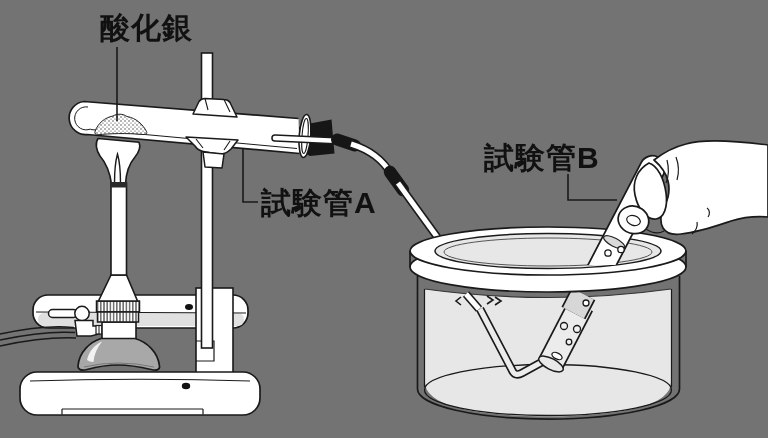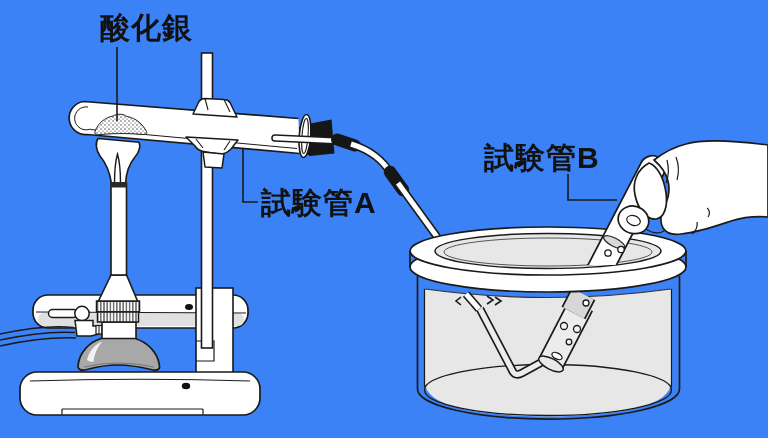--- a/index.html
+++ b/index.html
@@ -1,16 +1,16 @@
 <!DOCTYPE html>
 <html><head>
 <meta charset="utf-8">
 <style>
   html,body{margin:0;padding:0;background:#fff;}
-  .stage{position:relative;width:768px;height:438px;background:#3b82f6;overflow:hidden;
+  .stage{position:relative;width:768px;height:438px;background:#737373;overflow:hidden;
          font-family:"Liberation Sans","DejaVu Sans",sans-serif;}
   svg{position:absolute;left:0;top:0;}
   text.diagram-label{font-family:"Liberation Sans","DejaVu Sans",sans-serif;
         font-size:30px;font-weight:600;fill:#111;letter-spacing:1px;}
 </style>
 </head>
 <body>
 
 <div class="stage">
 <svg width="768" height="438" viewBox="0 0 768 438">

